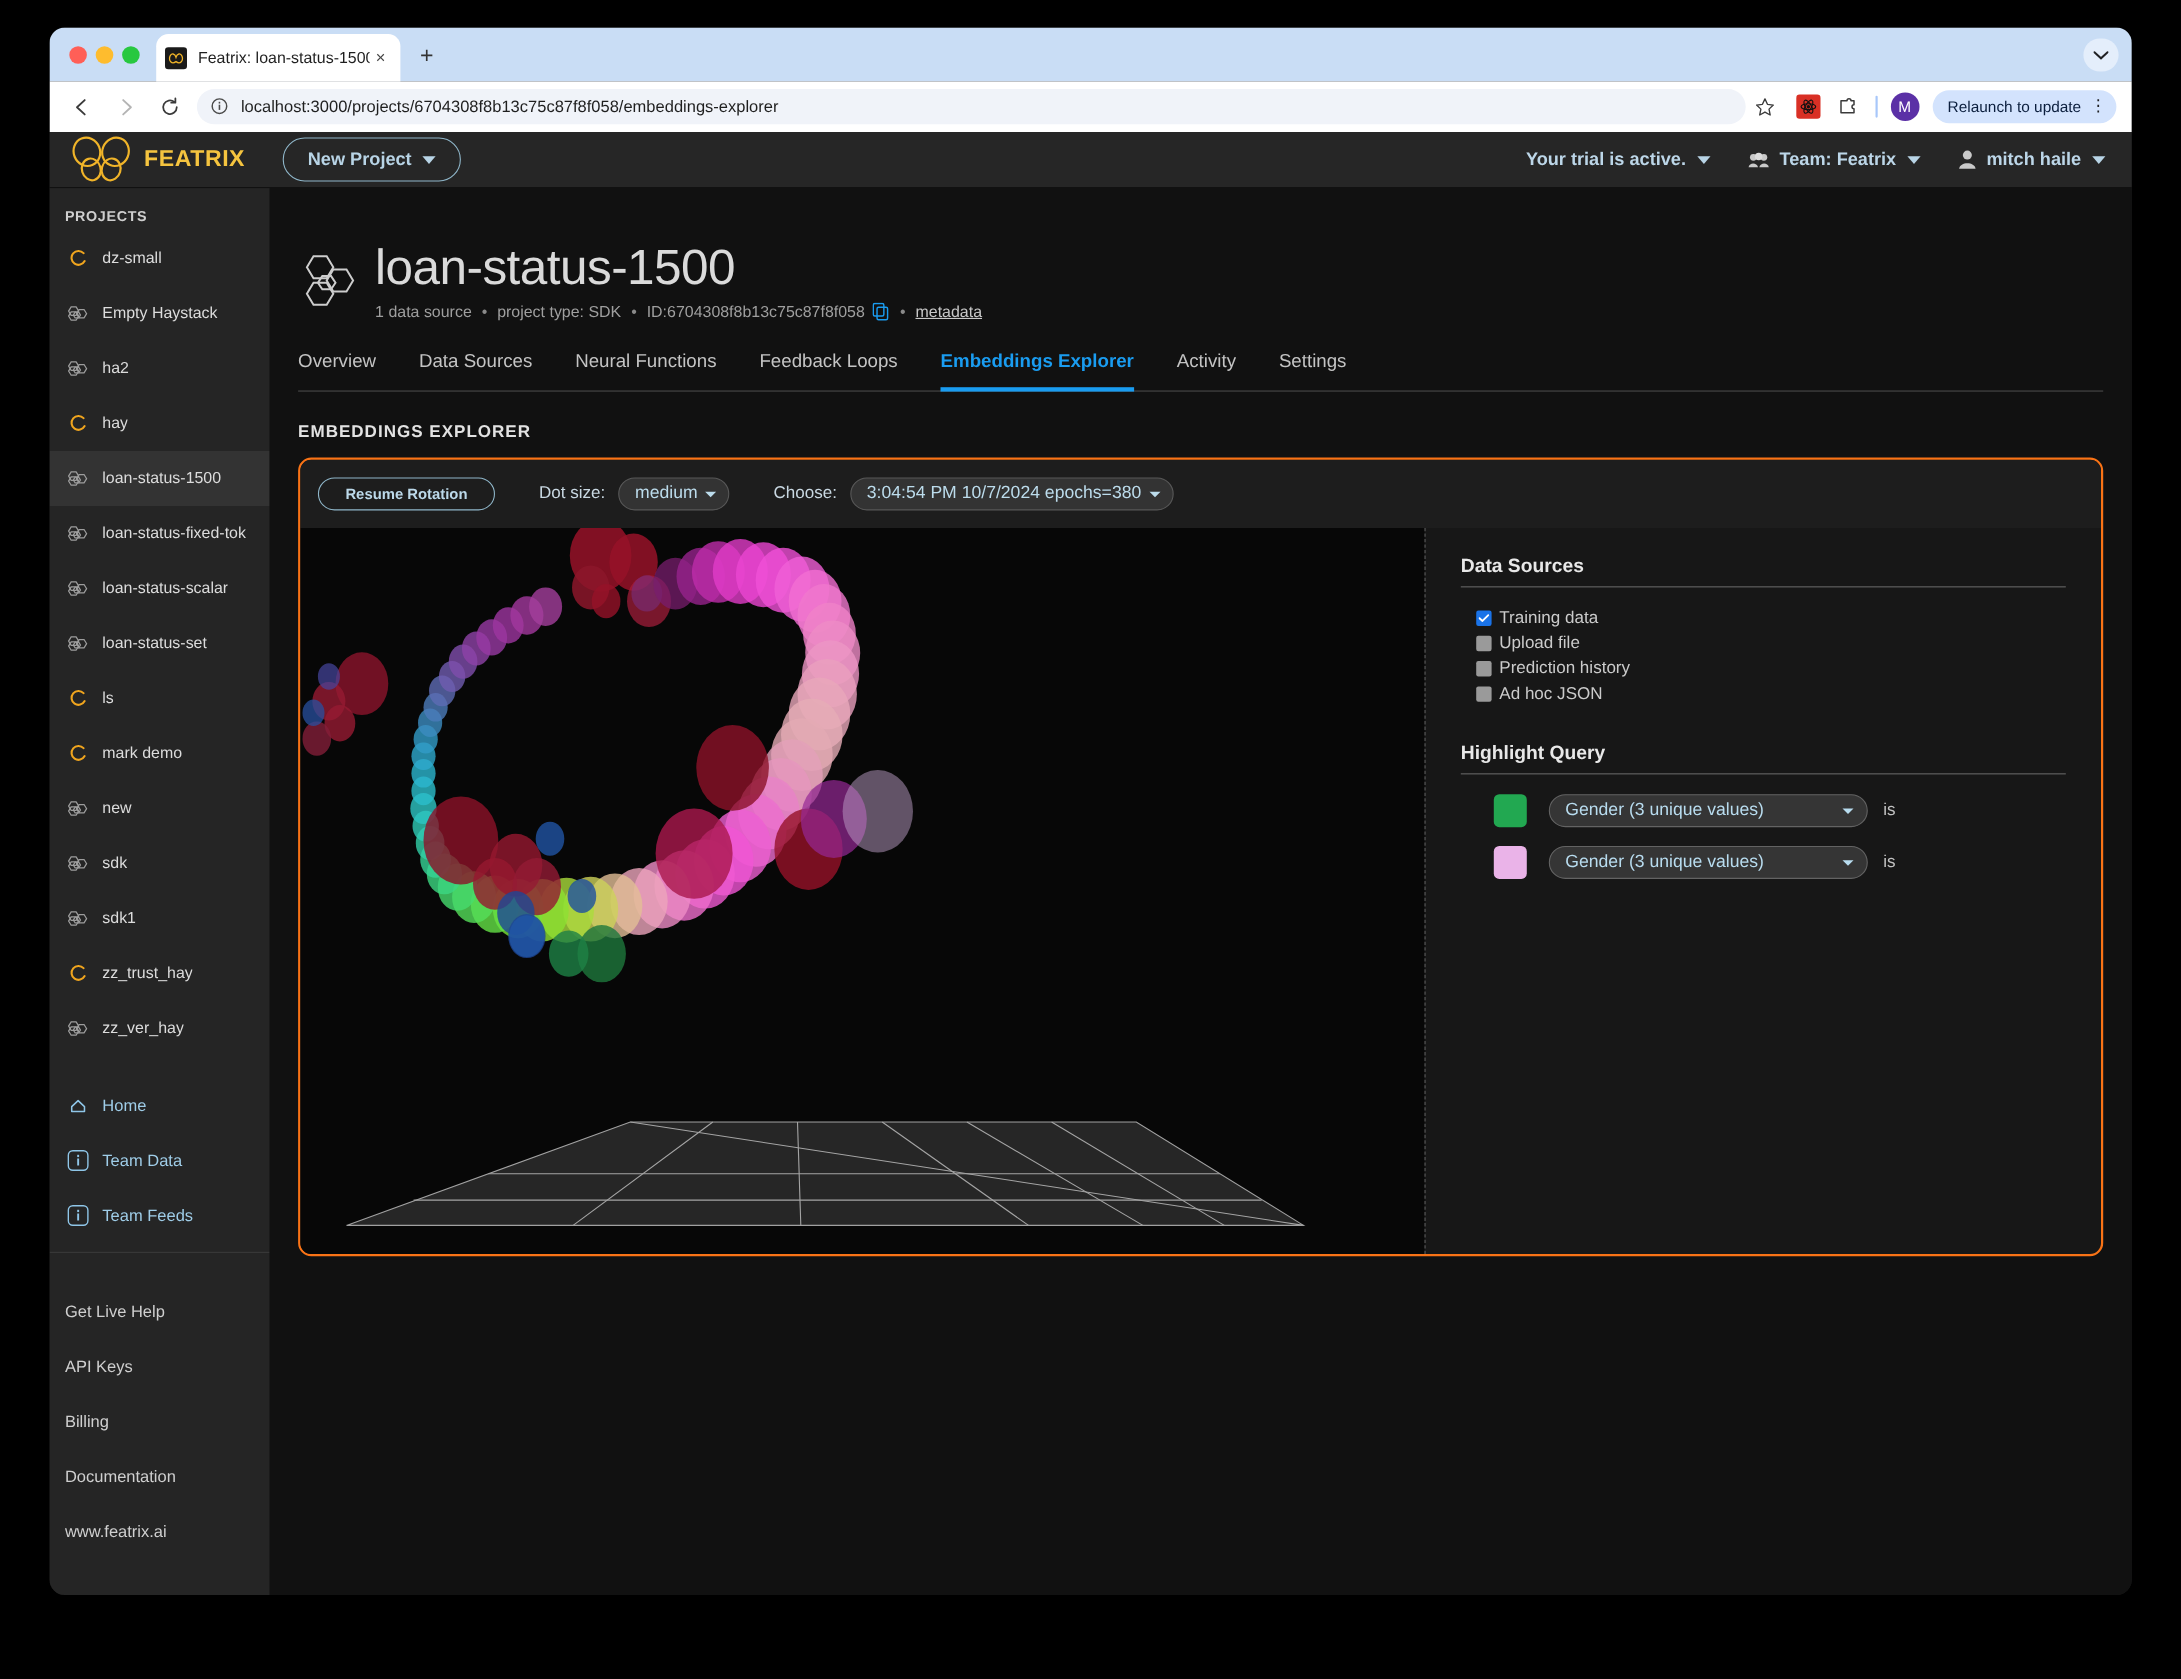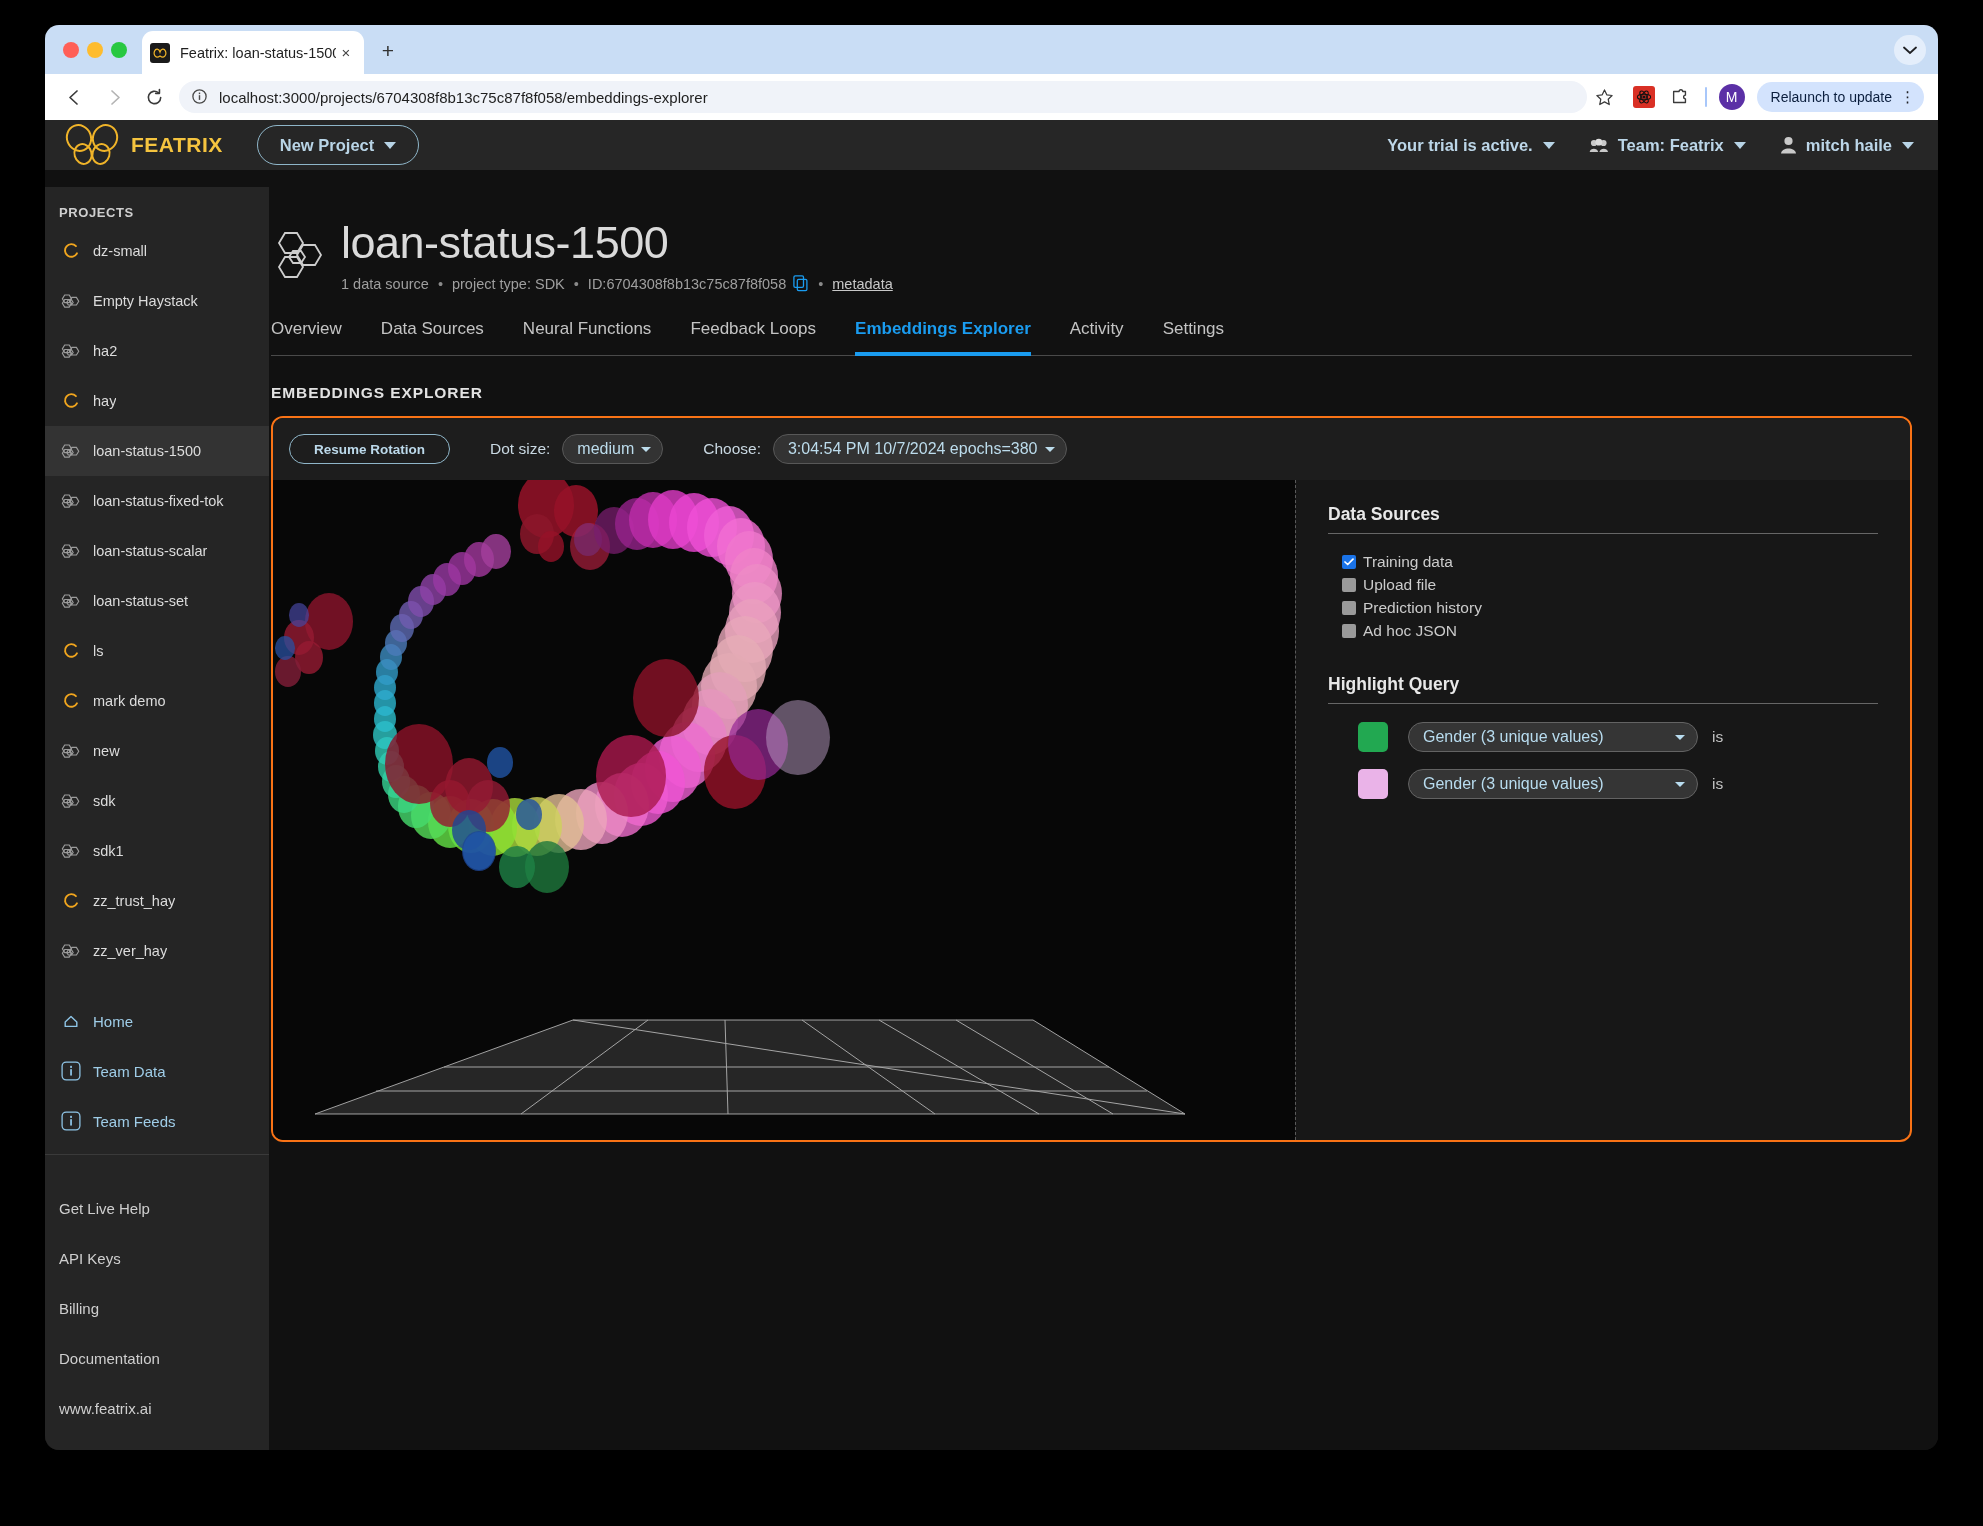--- a/index.html
+++ b/index.html
@@ -122,21 +122,21 @@
     border-left: 6px solid transparent; border-right: 6px solid transparent;
     border-top: 7px solid #b8d4e6;
   }
   #header-right { margin-left: auto; display: flex; align-items: center; padding-right: 24px; }
   .hdr-item { display: flex; align-items: center; margin-left: 34px; }
   .hdr-label { font-size: 16.5px; font-weight: bold; color: #bcd6e8; }
   .hdr-icon { margin-right: 9px; display:flex; align-items:center; color:#c9c9c9; }
 
   
   #sidebar {
-    position: absolute; left: 0; top: 67px; bottom: 0; width: 224px;
+    position: absolute; left: 0; top: 51px; bottom: 0; width: 200px;
     background: #252525; overflow: hidden;
   }
   #projects-label {
     font-size: 13px; font-weight: bold; color: #cfcfcf;
     letter-spacing: .6px; padding: 18px 0 6px 14px;
   }
   .proj {
     height: 50px; display: flex; align-items: center; padding-left: 14px;
   }
   .proj.active { background: #333; }

